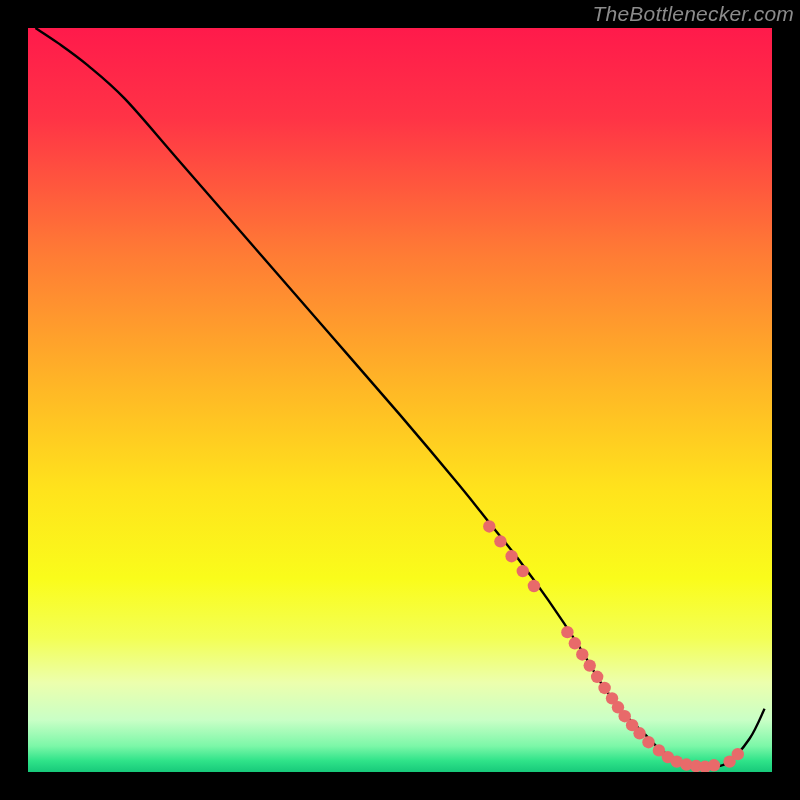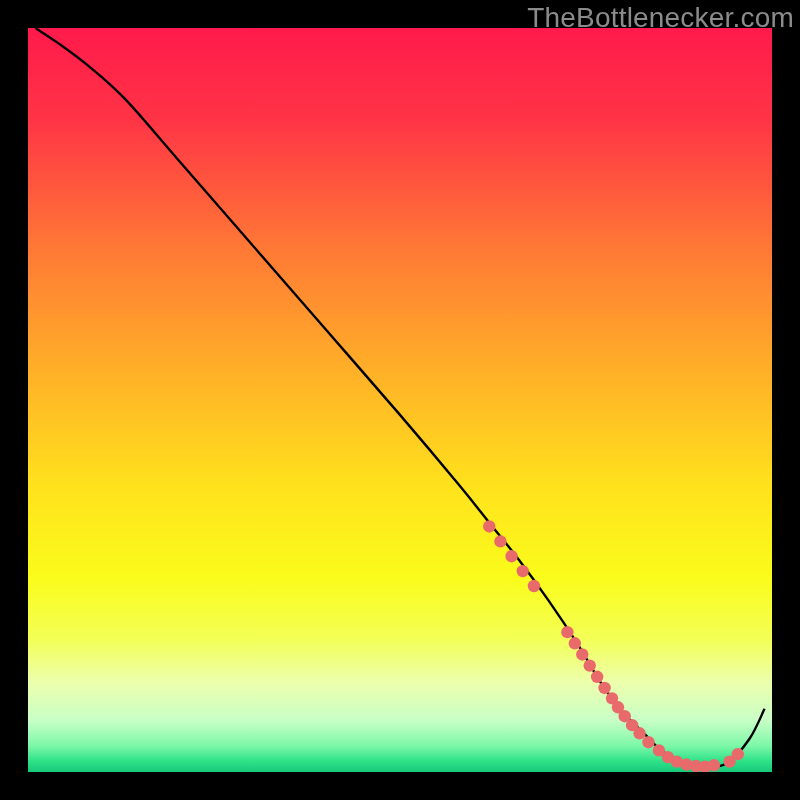--- a/index.html
+++ b/index.html
@@ -15,23 +15,24 @@
     position: relative;
     width: 800px;
     height: 800px;
     background: #000;
   }
   .attribution {
     position: absolute;
     top: 2px;
     right: 6px;
     color: #8b8b8b;
-    font-size: 28px;
+    font-size: 21px;
     letter-spacing: 0.2px;
     font-weight: 400;
+    font-style: italic;
   }
   .plot {
     position: absolute;
     left: 28px;
     top: 28px;
     width: 744px;
     height: 744px;
   }
   svg { display: block; }
 </style>

